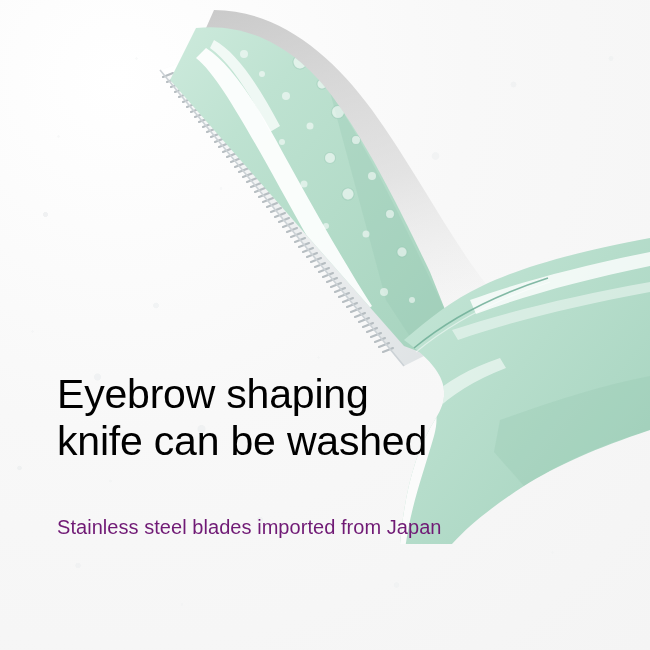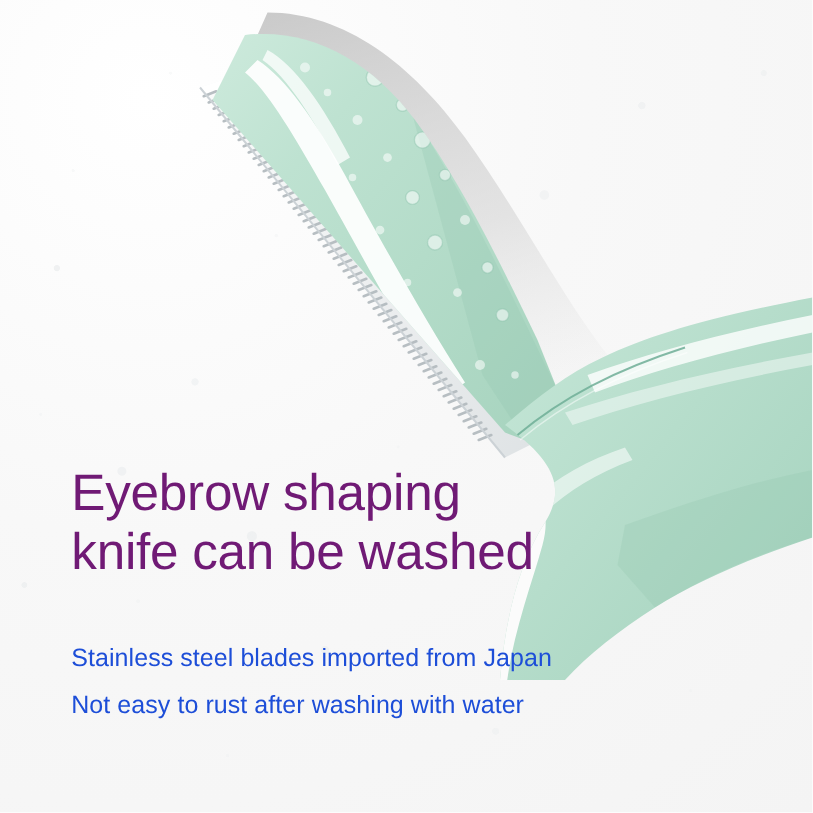--- a/index.html
+++ b/index.html
@@ -75,32 +75,32 @@
     left: 57px;
     top: 371px;
     width: 560px;
   }
   .headline {
     margin: 0;
     font-size: 41px;
     line-height: 47px;
     font-weight: 400;
     letter-spacing: -0.2px;
-    color: #701a75;
+    color: #000000;
     white-space: pre-line;
   }
   .subtext {
     margin-top: 44px;
   }
   .subtext-line {
     font-size: 20px;
     line-height: 36.5px;
     font-weight: 400;
     letter-spacing: 0.05px;
-    color: #1d4ed8;
+    color: #701a75;
   }
 </style>
 </head>
 <body>
 
 <div id="page">
 
   <div class="bg-base"></div>
   <div class="bg-droplets"></div>
   <div class="bg-speckle"></div>
@@ -256,17 +256,16 @@
       <path d="M 414,348 C 450,318 492,296 548,278" stroke="#6fae96" stroke-width="1.6" fill="none" opacity="0.85"></path>
       <path d="M 416,352 C 452,322 494,300 550,282" stroke="#ffffff" stroke-width="1.2" fill="none" opacity="0.5"></path>
     </g>
   </svg>
 
   <div class="text-block">
     <h1 class="headline">Eyebrow shaping
 knife can be washed</h1>
     <div class="subtext">
       <div class="subtext-line">Stainless steel blades imported from Japan</div>
-      <div class="subtext-line">Not easy to rust after washing with water</div>
     </div>
   </div>
 
 </div>
 
 </body></html>

